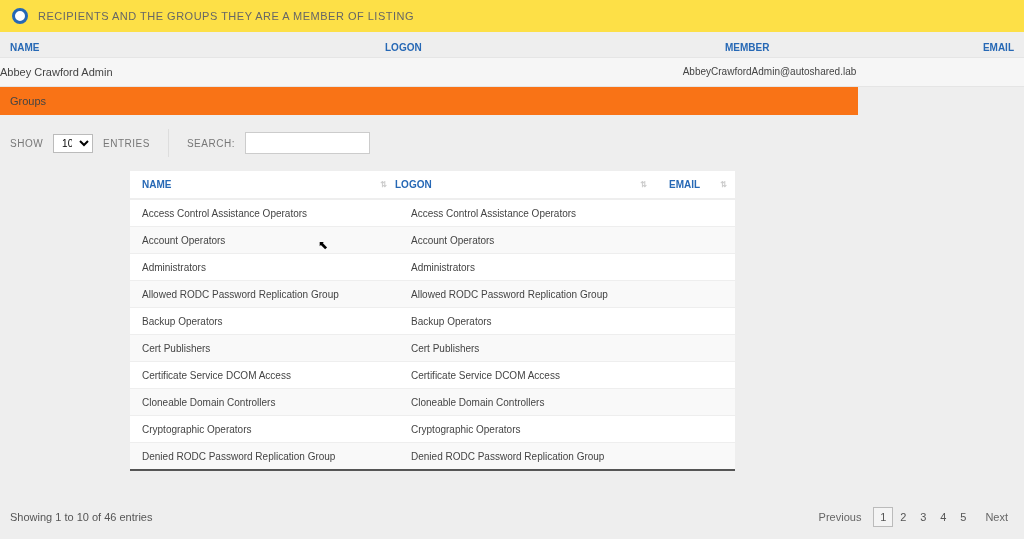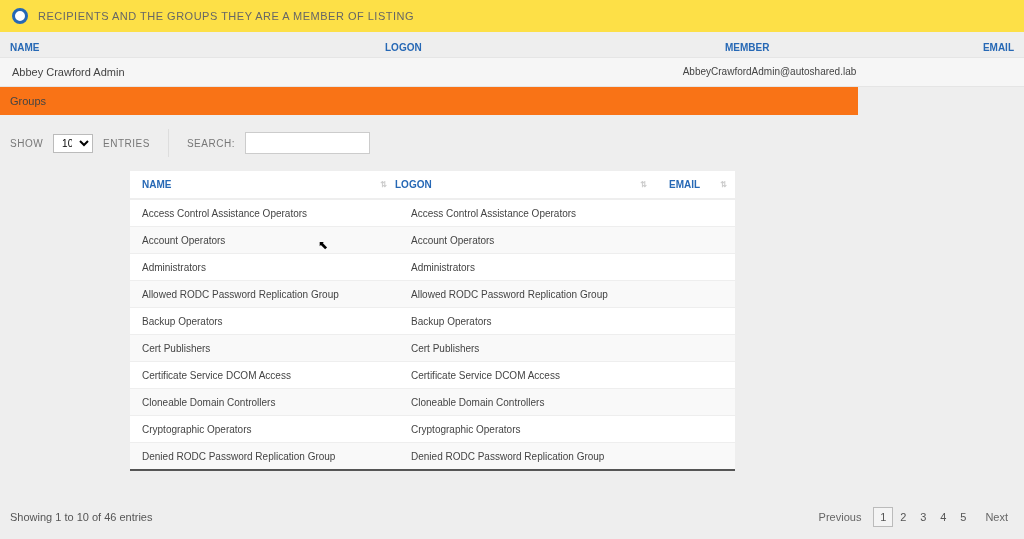--- a/index.html
+++ b/index.html
@@ -37,21 +37,21 @@
       font-size: 10px;
       color: #2668b5;
       font-weight: 600;
     }
     .info-header .c-name  { width: 375px; }
     .info-header .c-logon { width: 340px; }
     .info-header .c-office{ width: 140px; }
     .info-header .c-email { flex: 1; text-align: right; }
     .info-row {
       display: flex;
-      padding: 8px 12px;
+      padding: 8px 0;
       font-size: 11px;
       background: #f6f6f6;
       border-top: 1px solid #e5e5e5;
       border-bottom: 1px solid #e5e5e5;
       color: #444;
     }
     .info-row .c-name  { width: 375px; }
     .info-row .c-logon { width: 340px; }
     .info-row .c-office{ width: 140px; }
     .info-row .c-email { flex: 1; text-align: center; font-size: 10px; }

